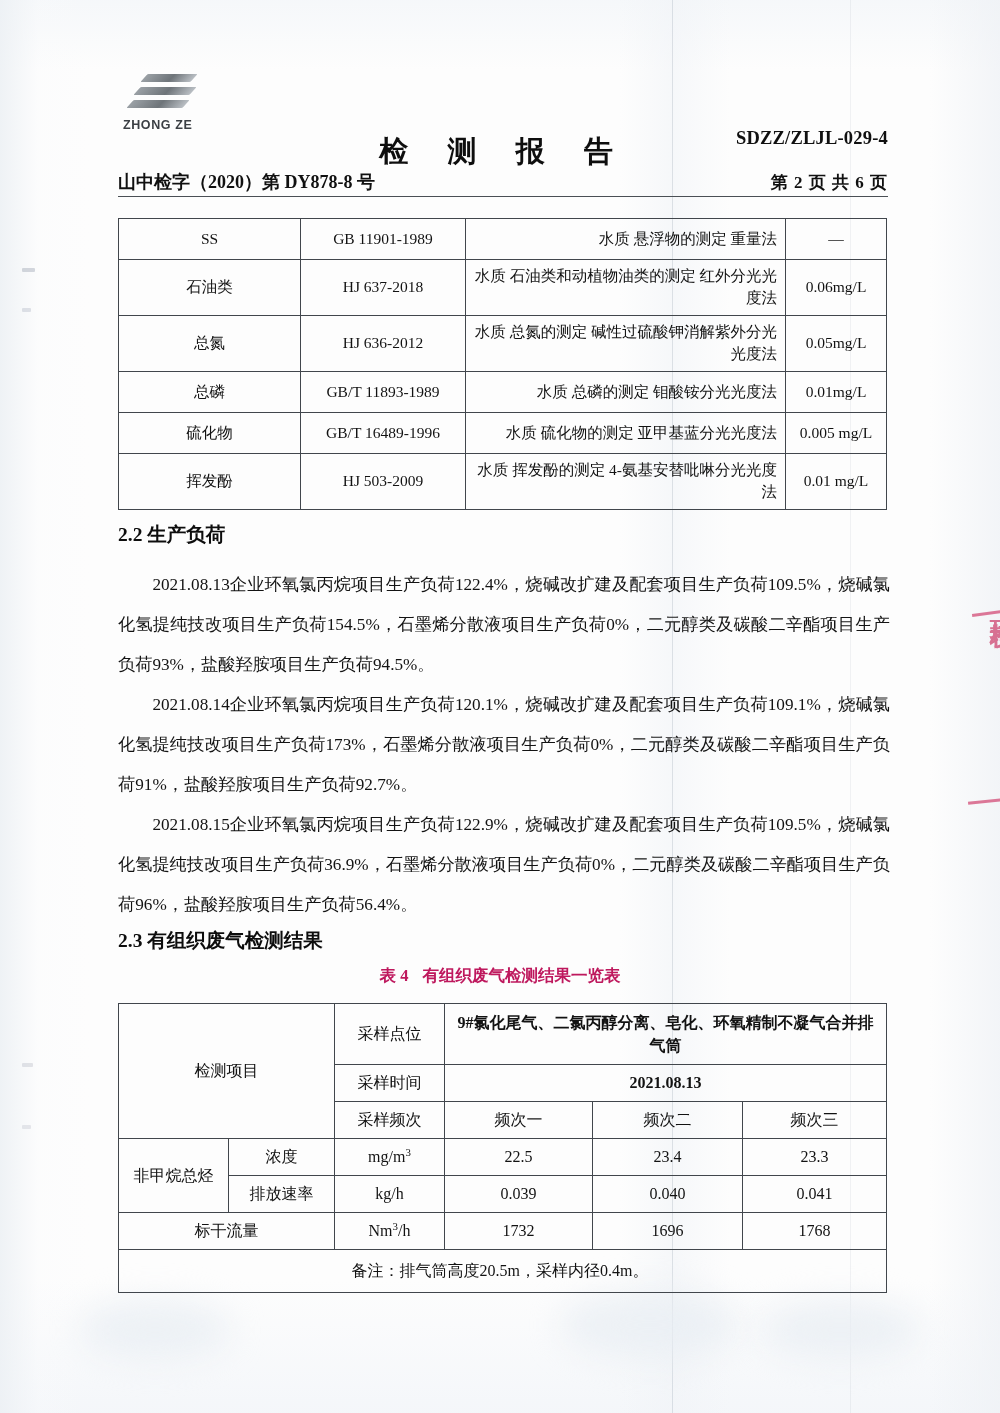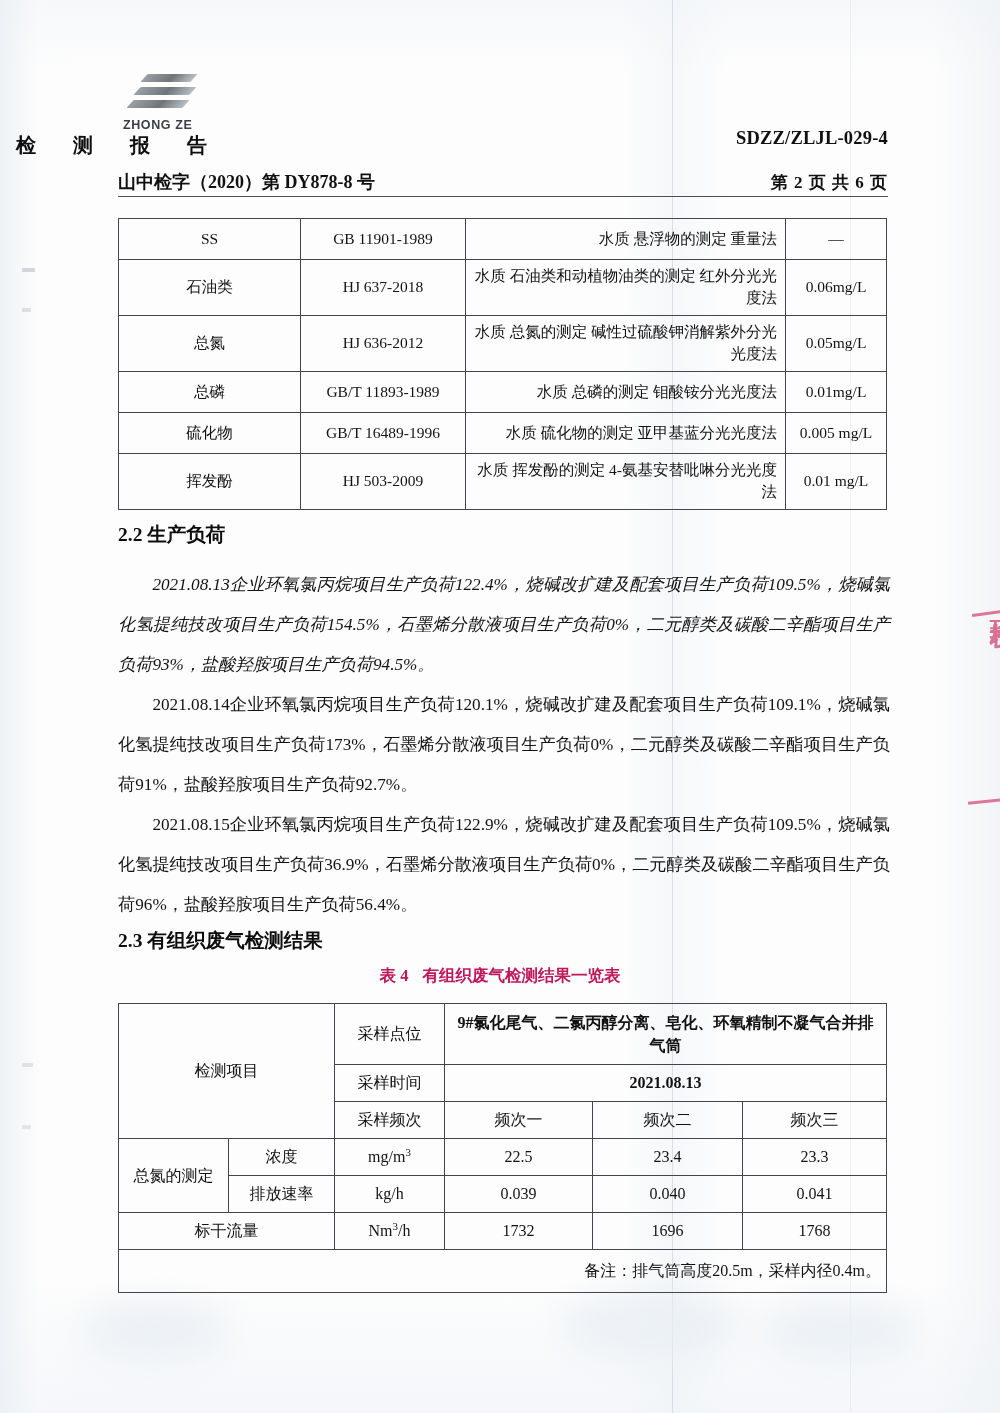--- a/index.html
+++ b/index.html
@@ -102,22 +102,22 @@
     letter-spacing: 0.2px;
     color: #101010;
     white-space: nowrap;
   }
 
   .report-title {
     position: absolute;
     left: 0;
     right: 8px;
     top: 132px;
-    text-align: left;
-    font-size: 20px;
+    text-align: center;
+    font-size: 29px;
     font-weight: bold;
     letter-spacing: 16px;
     text-indent: 16px;
     color: #0e0e0e;
   }
 
   .doc-no {
     position: absolute;
     left: 118px;
     top: 170px;
@@ -185,21 +185,21 @@
     position: absolute;
     left: 118px;
     width: 772px;
     font-size: 17.2px;
     line-height: 40px;
     text-indent: 2em;
     text-align: justify;
     text-justify: inter-ideograph;
     color: #131313;
   }
-  #para-0813 { top: 565px; font-style: italic; }
+  #para-0813 { top: 565px; }
   #para-0814 { top: 685px; }
   #para-0815 { top: 805px; }
 
   
   .table-caption {
     position: absolute;
     left: 0; right: 0;
     top: 965px;
     text-align: center;
     font-size: 16.5px;
@@ -211,21 +211,21 @@
   
   #table-gas {
     left: 118px;
     top: 1003px;
     width: 768px;
     font-size: 16px;
   }
   #table-gas td { height: 30px; }
   #table-gas td.b { font-weight: bold; }
   #table-gas td.note {
-    text-align: right;
+    text-align: center;
     padding-left: 0;
     height: 36px;
     font-size: 16px;
   }
   sup { font-size: 0.68em; vertical-align: super; line-height: 0; }
 
   
   .stamp {
     position: absolute;
     right: -26px;
@@ -372,21 +372,21 @@
         <td colspan="3" class="b">2021.08.13</td>
       </tr>
       <tr>
         <td>采样频次</td>
         <td>频次一</td>
         <td>频次二</td>
         <td>频次三</td>
       </tr>
 
       <tr>
-        <td rowspan="2">总氮的测定</td>
+        <td rowspan="2">非甲烷总烃</td>
         <td>浓度</td>
         <td><span>mg/m</span><sup>3</sup><span></span></td>
         <td>22.5</td>
         <td>23.4</td>
         <td>23.3</td>
       </tr>
       <tr>
         <td>排放速率</td>
         <td><span>kg/h</span><sup></sup><span></span></td>
         <td>0.039</td>

